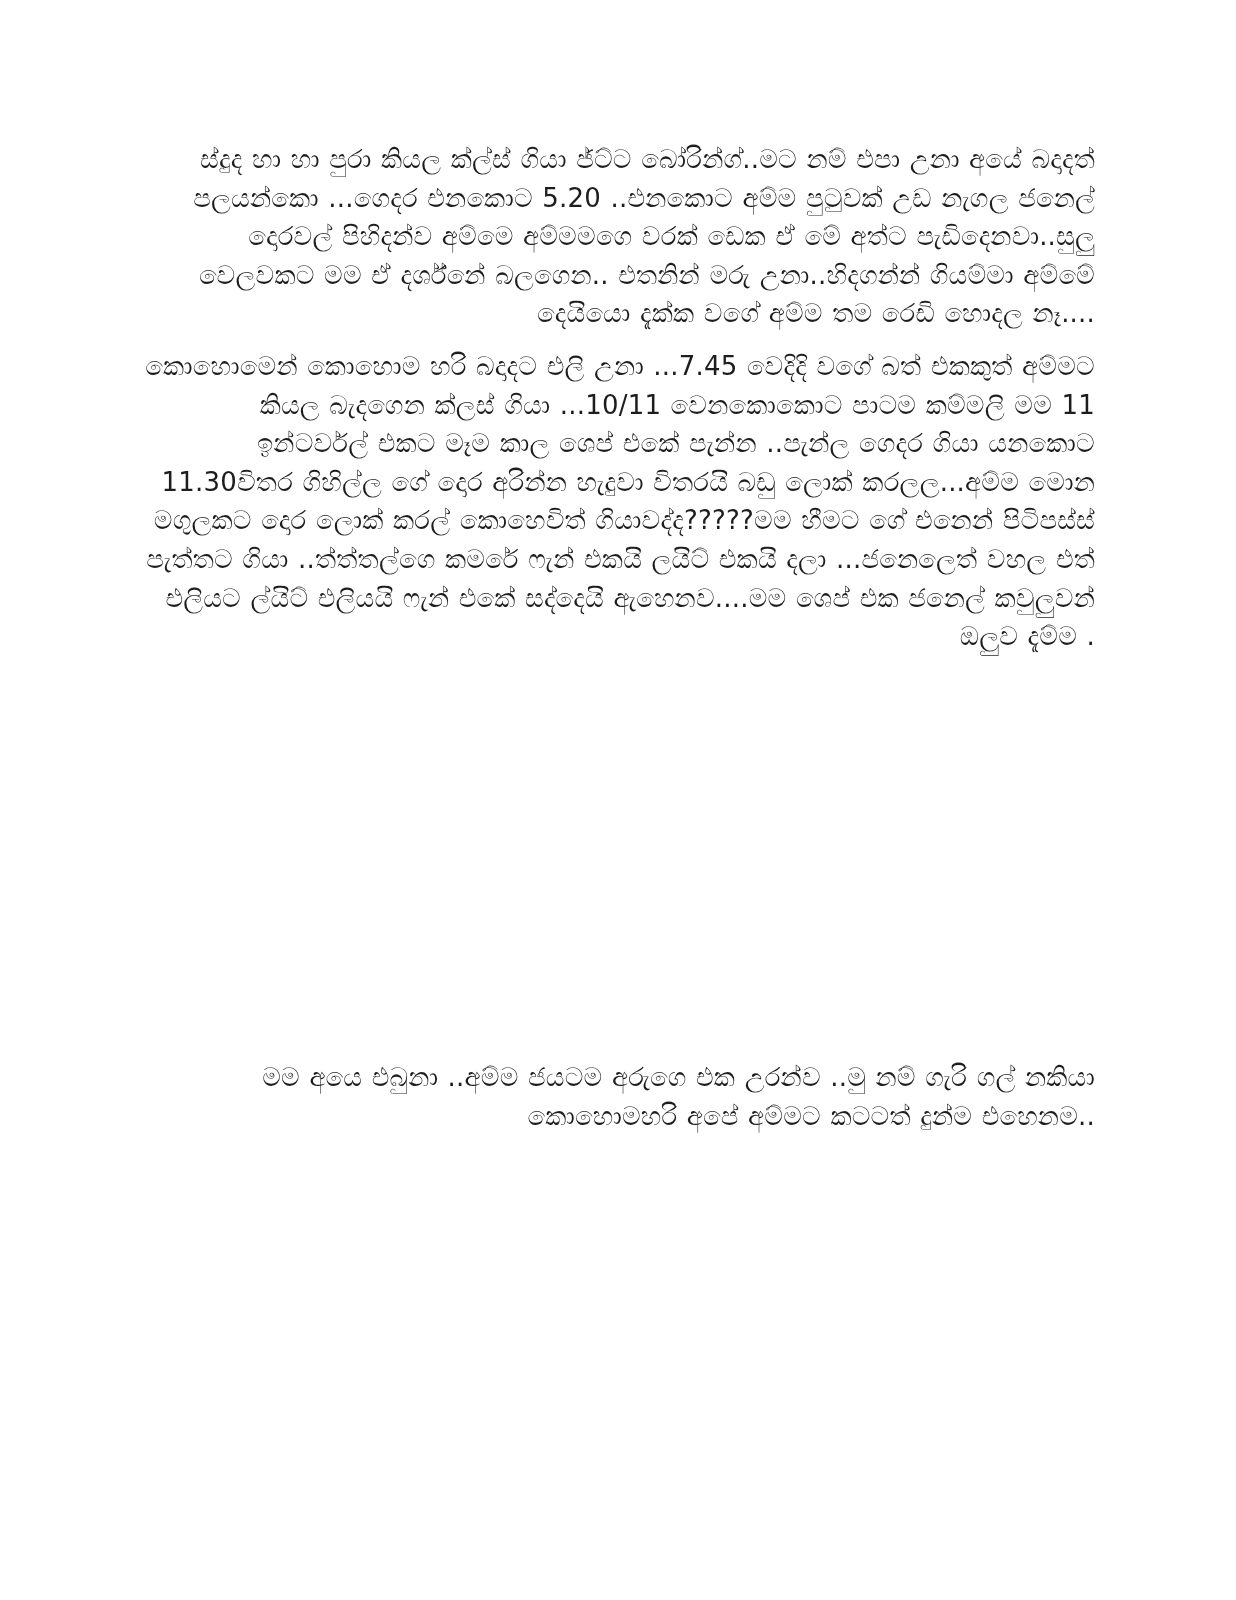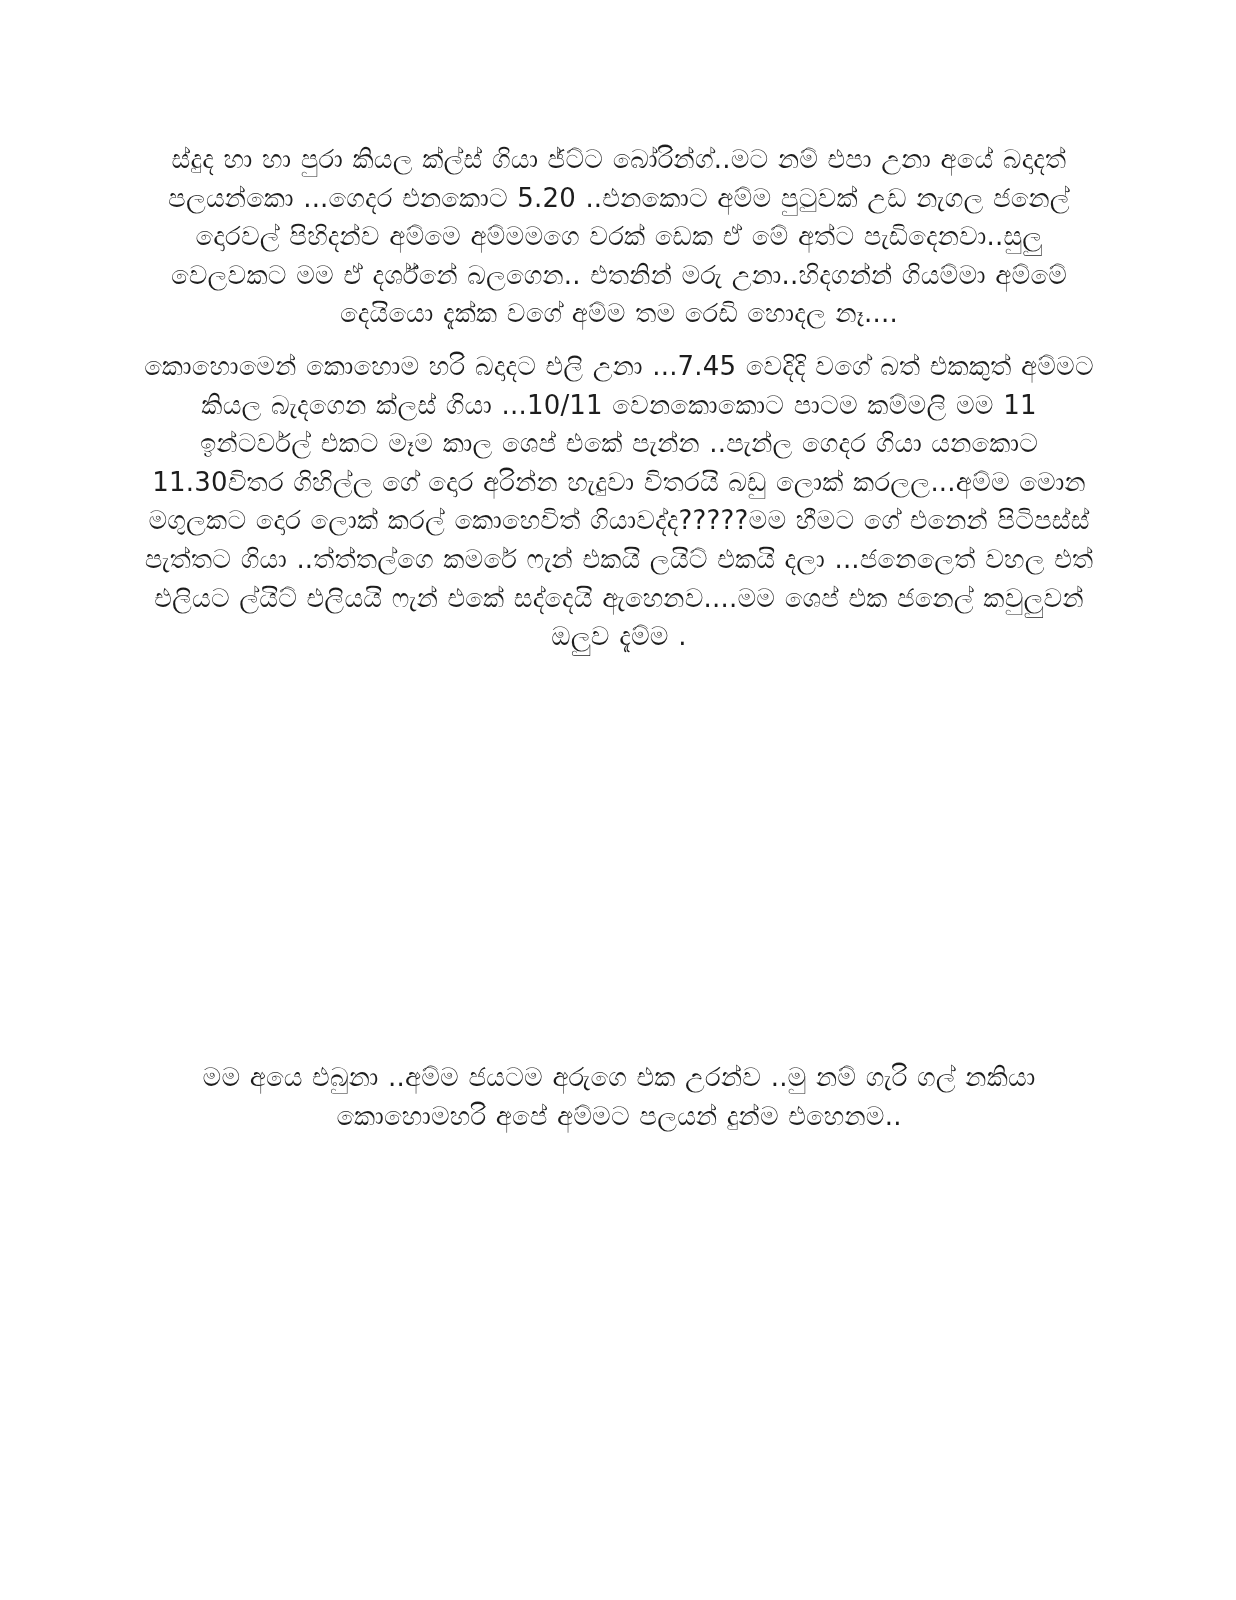--- a/index.html
+++ b/index.html
@@ -18,36 +18,36 @@
   .para {
     position: absolute;
     left: 143px;
     width: 952px;
     margin: 0;
     font-size: 26px;
     line-height: 38.6px;
     color: #1d1d1d;
     letter-spacing: 0.2px;
     word-spacing: 1px;
-    text-align: center;
+    text-align: right;
   }
   .para-1 { top: 140px; }
   .para-2 { top: 347px; }
   .para-3 {
     top: 842px;
     left: 590px;
     width: 488px;
   }
   .para-4 { top: 1058px; }
   .para-5 { top: 1188px; width: 960px; }
 </style>
 </head>
 <body>
 
 <div class="page">
   <p class="para para-1">ස්දුද හා හා පුරා කියල ක්ල්ස් ගියා ජ්ට්ට බෝරින්ග්..මට නම් එපා උනා අයේ බදාදත් පලයන්කො  ...ගෙදර එනකොට 5.20 ..එනකොට අම්ම පුටුවක් උඩ නැගල ජනෙල් දොරවල් පිහිදන්ව අම්මෙ අම්මමගෙ වරක් ඩෙක ඒ මේ අත්ට පැඩිදෙනවා..සුලු වෙලවකට මම ඒ දර්ශ්නේ බලගෙන.. එතනින් මරු උනා..හිදගන්න් ගියම්මා අම්මේ දෙයියො දැක්ක වගේ අම්ම තම රෙඩි හොදල නෑ....</p>
 
   <p class="para para-2">කොහොමෙන් කොහොම හරි බදාදට එලි උනා ...7.45 වෙදිදි වගේ බත් එකකුත් අම්මට කියල බැදගෙන ක්ලස් ගියා ...10/11 වෙනකොකොට පාටම කම්මලි මම 11 ඉන්ටර්වල් එකට මෑම කාල ශෙප් එකේ පැන්න ..පැන්ල ගෙදර ගියා යනකොට 11.30විතර ගිහිල්ල  ගේ දොර අරින්න හැදුවා විතරයි බඩු ලොක් කරලල...අම්ම මොන මගුලකට දොර ලොක් කරල් කොහෙවිත් ගියාවද්ද?????මම හීමට ගේ එනෙන් පිටිපස්ස් පැත්තට ගියා   ..ත්ත්තල්ගෙ කමරේ ෆැන් එකයි ලයිට් එකයි දලා ...ජනෙලෙත් වහල එත් එලියට ල්යිට් එලියයි ෆැන් එකේ සද්දෙයි ඇහෙනව....මම ශෙප් එක ජනෙල් කවුලුවන් ඔලුව දැම්ම .</p>
 
 
-  <p class="para para-4">මම අයෙ එබුනා ..අම්ම ජයටම අරුගෙ එක උරන්ව ..මු නම් ගැරි ගල් නකියා කොහොමහරි අපේ අම්මට පලයන් දුන්ම එහෙනම..</p>
+  <p class="para para-4">මම අයෙ එබුනා ..අම්ම ජයටම අරුගෙ එක උරන්ව ..මු නම් ගැරි ගල් නකියා කොහොමහරි අපේ අම්මට කටටත් දුන්ම එහෙනම..</p>
 
 </div>
 
 </body></html>

